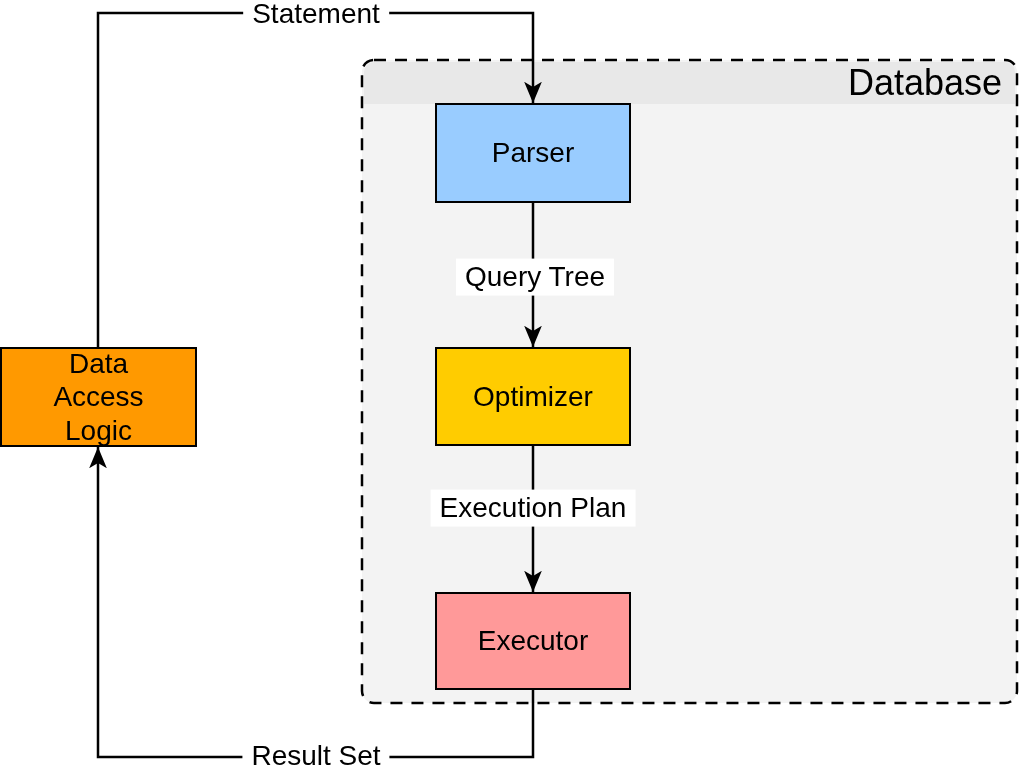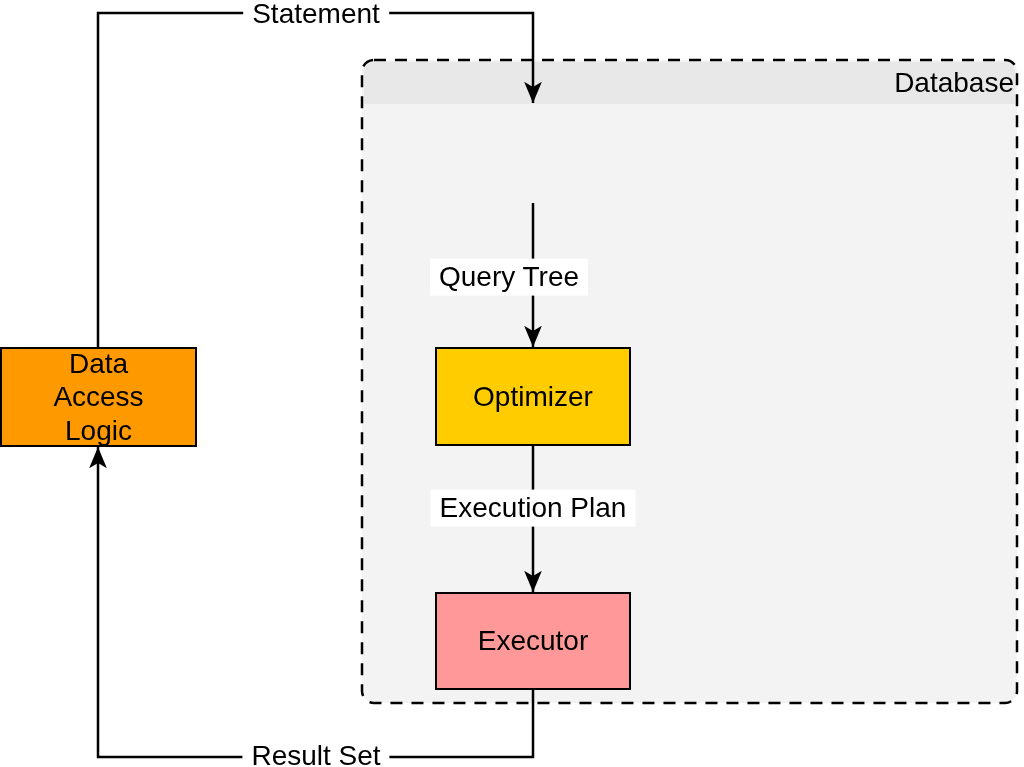--- a/index.html
+++ b/index.html
@@ -31,23 +31,23 @@
     left: 364px;
     top: 62px;
     width: 651px;
     height: 42px;
     border-radius: 10px 10px 0 0;
     background: #E8E8E8;
   }
   .db-title {
     position: absolute;
     top: 84px;
-    right: 10px;
+    right: 22px;
     transform: translateY(-54%);
-    font-size: 28px;
+    font-size: 36px;
     line-height: 1;
     white-space: nowrap;
     z-index: 6;
     margin-left: 40px;
   }
   svg.wires {
     position: absolute;
     left: 0;
     top: 0;
     z-index: 2;
@@ -73,21 +73,21 @@
     position: absolute;
     transform: translate(-50%, -50%);
     background: #ffffff;
     padding: 3px 9px;
     font-size: 28px;
     line-height: 1.1;
     white-space: nowrap;
     z-index: 4;
   }
   .lbl-statement      { left: 316px; top:  14px; }
-  .lbl-query-tree     { left: 509px; top: 277px; }
+  .lbl-query-tree     { left: 535px; top: 277px; }
   .lbl-execution-plan { left: 533px; top: 508px; }
   .lbl-result-set     { left: 316px; top: 756px; }
 </style>
 </head>
 <body>
 
 <div class="canvas">
 
   <div class="db-body" style="background: rgb(243, 243, 243);"></div>
   <div class="db-header" style="background: rgb(232, 232, 232);"></div>
@@ -104,20 +104,23 @@
 
     <path d="M98,347 L98,13 L533,13 L533,103" fill="none" stroke="#000000" stroke-width="2.5" marker-end="url(#arrow)"></path>
 
     <path d="M533,203 L533,347" fill="none" stroke="#000000" stroke-width="2.5" marker-end="url(#arrow)"></path>
 
     <path d="M533,446 L533,592" fill="none" stroke="#000000" stroke-width="2.5" marker-end="url(#arrow)"></path>
 
     <path d="M533,690 L533,757 L98,757 L98,447" fill="none" stroke="#000000" stroke-width="2.5" marker-end="url(#arrow)"></path>
   </svg>
 
+  <div class="node node-parser" style="background: rgb(153, 204, 255);">
+    <span>Parser</span>
+  </div>
 
   <div class="node node-optimizer" style="background: rgb(255, 204, 0);">
     <span>Optimizer</span>
   </div>
 
   <div class="node node-executor" style="background: rgb(255, 153, 153);">
     <span>Executor</span>
   </div>
 
   <div class="node node-dal" style="background: rgb(255, 153, 0);">

